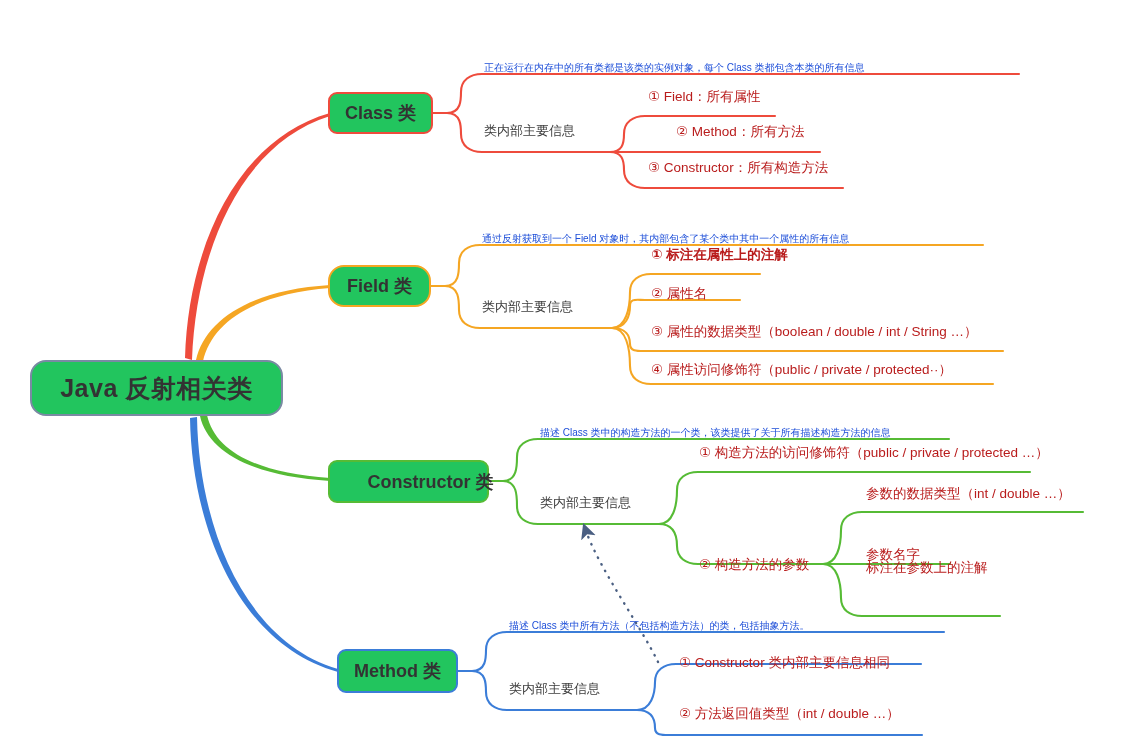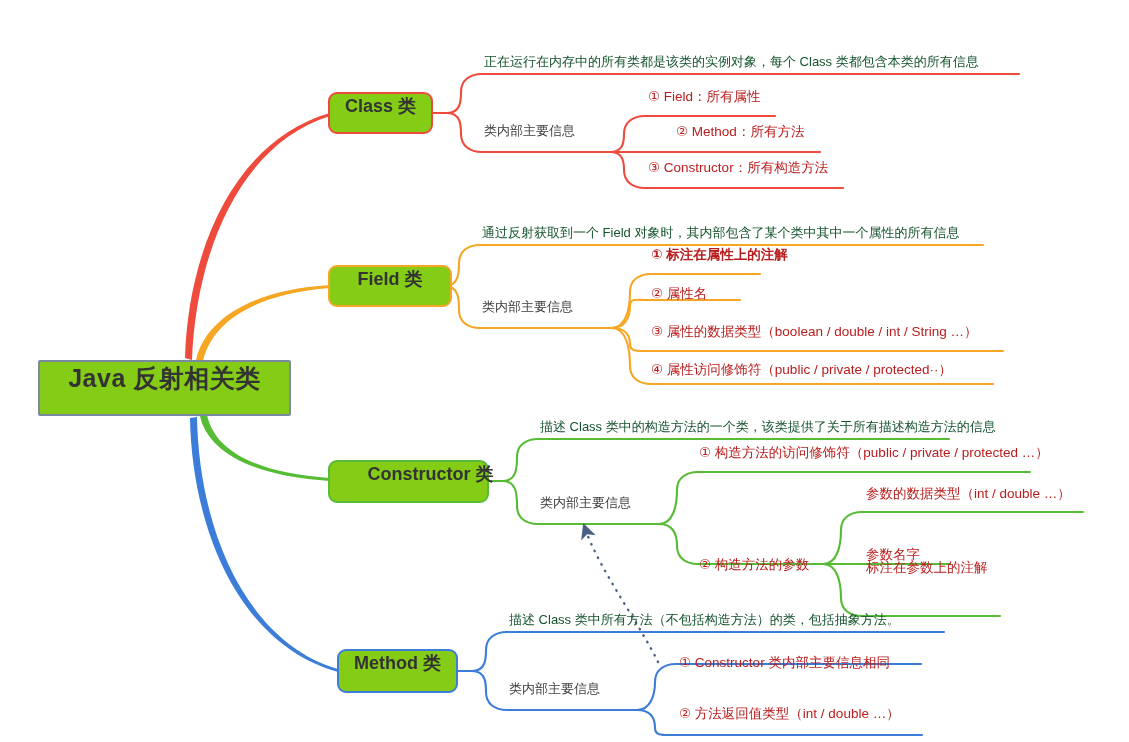--- a/index.html
+++ b/index.html
@@ -24,56 +24,56 @@
     left: 0;
     top: 0;
     width: 1129px;
     height: 742px;
   }
   
   .node-box {
     position: absolute;
     box-sizing: border-box;
     display: flex;
-    align-items: flex-start;
+    align-items: center;
     justify-content: center;
-    background: #84cc16;
+    background: #22c55e;
     white-space: nowrap;
   }
   .root-node {
     border: 2px solid #7a8aa3;
-    border-radius: 2px;
+    border-radius: 16px;
     font-size: 25px;
     font-weight: bold;
     color: #333333;
     letter-spacing: 0.5px;
-    margin-left: 8px;
   }
   .branch-node {
     border-width: 2px;
     border-style: solid;
     border-radius: 9px;
     font-size: 18px;
     font-weight: bold;
     color: #333333;
   }
   
   .leaf-label {
     position: absolute;
     font-size: 13.5px;
     color: #b91c1c;
     white-space: nowrap;
     line-height: 1;
   }
   .desc-label {
     position: absolute;
-    font-size: 13px;
-    color: #14532d;
+    font-size: 10px;
+    color: #1d4ed8;
     white-space: nowrap;
     line-height: 1;
+    margin-top: 8px;
   }
   .mid-label {
     position: absolute;
     font-size: 13px;
     color: #3d3d3d;
     white-space: nowrap;
     line-height: 1;
   }
 </style>
 </head>
@@ -152,21 +152,21 @@
   </svg>
 
   <div class="node-box root-node" style="left:30px; top:360px; width:253px; height:56px;">
     <span>Java 反射相关类</span>
   </div>
 
   <div class="node-box branch-node" style="left:328px; top:92px; width:105px; height:42px; border-color:#ee4b3c;">
     <span>Class 类</span>
   </div>
 
-  <div class="node-box branch-node" style="left:328px; top:265px; width:124px; height:42px; border-color:#f5a623;">
+  <div class="node-box branch-node" style="left:328px; top:265px; width:103px; height:42px; border-color:#f5a623;border-radius:16px;">
     <span>Field 类</span>
   </div>
 
   <div class="node-box branch-node" style="left:328px; top:460px; width:161px; height:43px; border-color:#56bb35;padding-left:44px;">
     <span>Constructor 类</span>
   </div>
 
   <div class="node-box branch-node" style="left:337px; top:649px; width:121px; height:44px; border-color:#3b7dd8;">
     <span>Method 类</span>
   </div>

